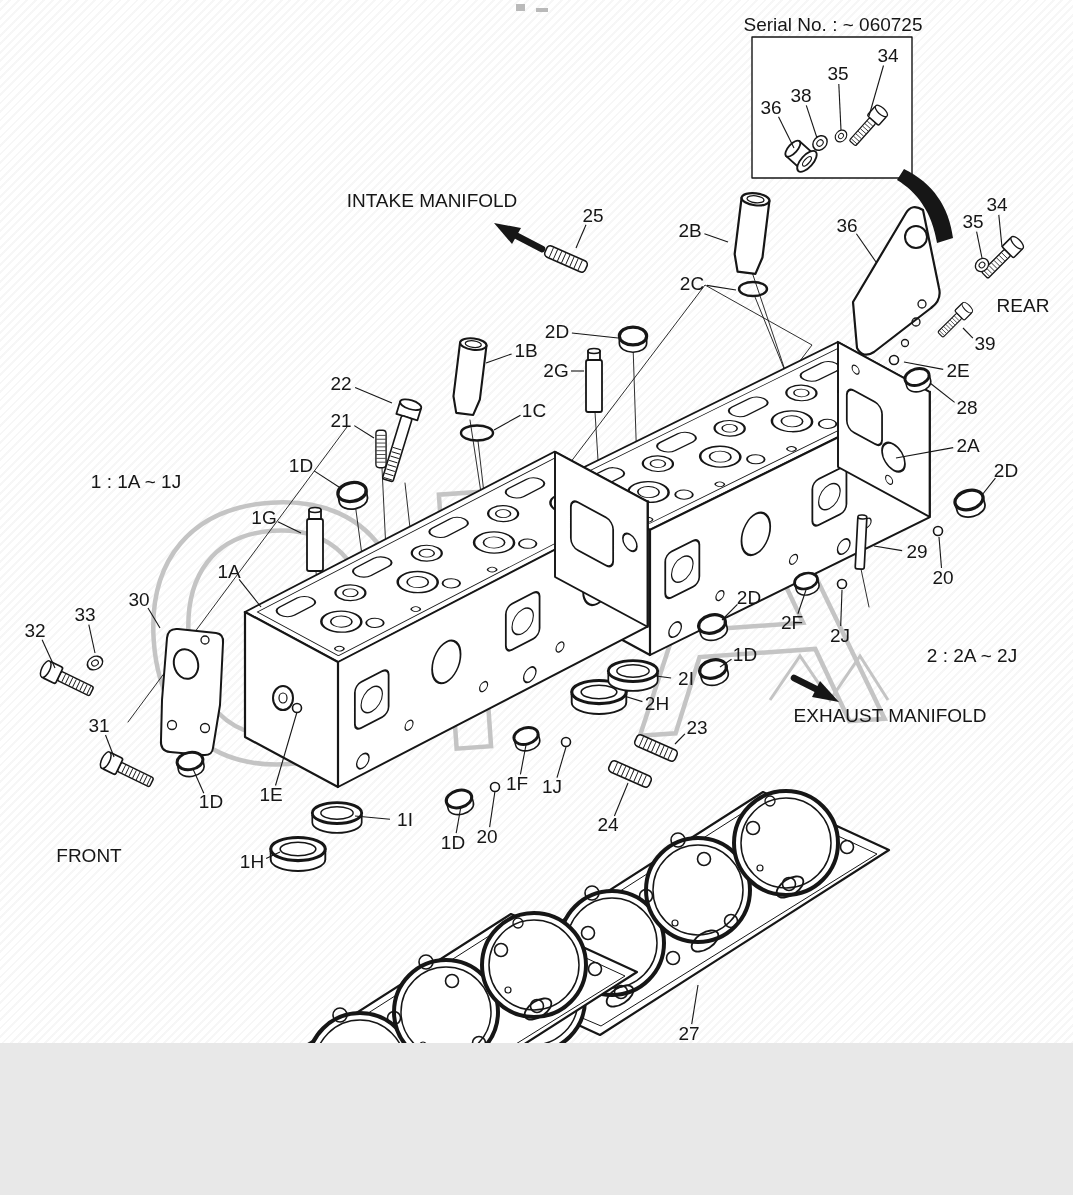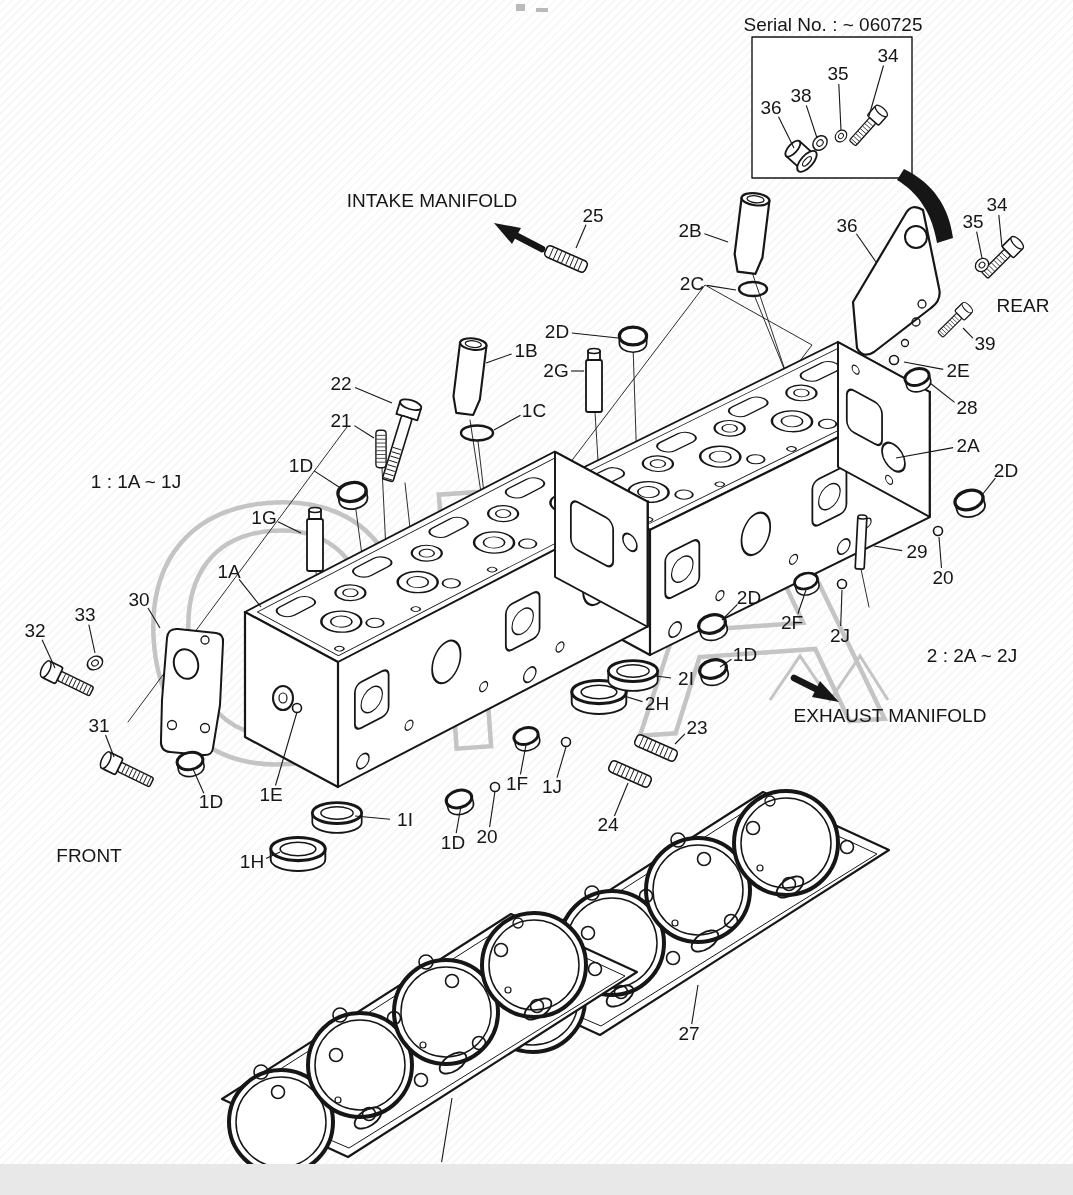--- a/index.html
+++ b/index.html
@@ -1,17 +1,17 @@
 <!DOCTYPE html>
 <html><head>
 <meta charset="utf-8">
 <style>
   html,body{margin:0;padding:0;background:#e8e8e8;}
   .stage{
-    position:relative;width:1073px;height:1164px;margin:0 auto;
+    position:relative;width:1073px;height:1043px;margin:0 auto;
     background:
       repeating-linear-gradient(315deg, rgba(240,240,240,.55) 0 2px, rgba(255,255,255,0) 2px 6px),
       #ffffff;
     font-family:"Liberation Sans", sans-serif;
     overflow:hidden;
   }
   svg{position:absolute;inset:0;}
   .ln{stroke:#161616;fill:none;stroke-linecap:round;stroke-linejoin:round;}
   .fw{fill:#ffffff;stroke:#161616;stroke-linejoin:round;}
   .fb{fill:#161616;stroke:none;}

